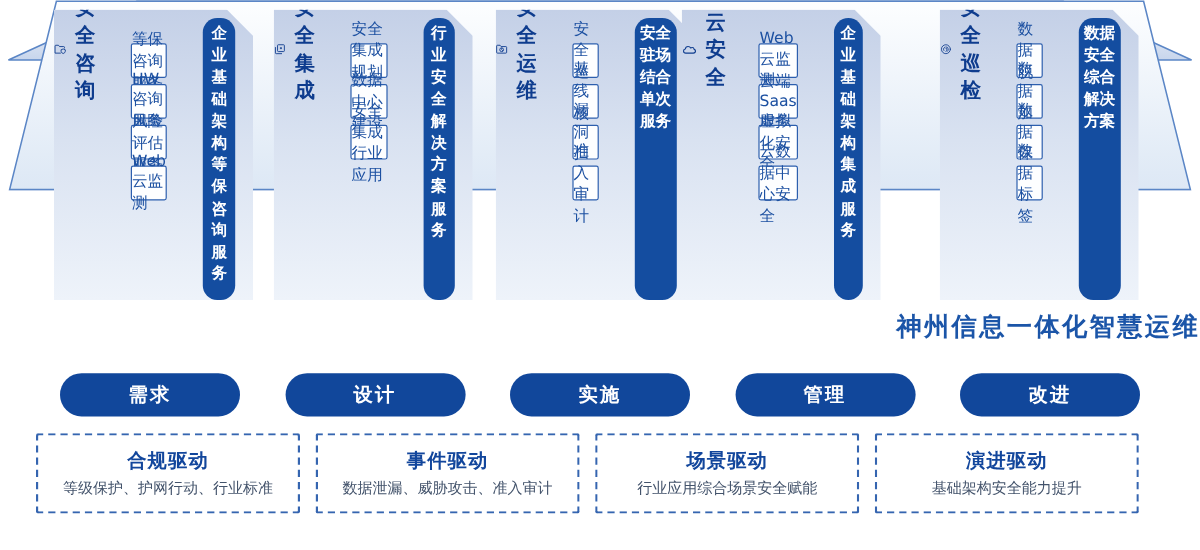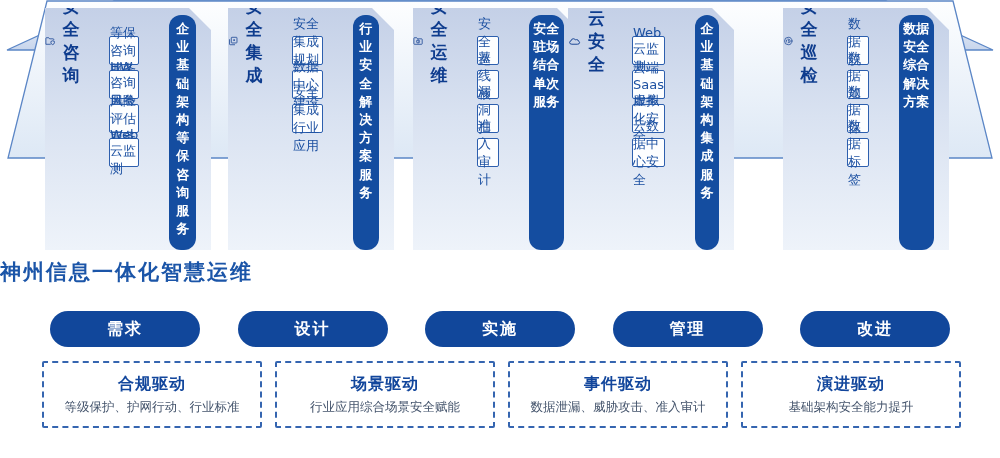--- a/index.html
+++ b/index.html
@@ -2,21 +2,21 @@
 <html><head>
 <meta charset="utf-8">
 <style>
   * { margin:0; padding:0; box-sizing:border-box; }
   body { background:#ffffff; font-family:"DejaVu Sans","Liberation Sans",sans-serif; }
   .stage { position:relative; width:1000px; height:458px; background:#ffffff; overflow:hidden; }
 
   
   .banner-svg { position:absolute; left:0; top:246; width:1000px; height:52px; }
   .tray-svg   { position:absolute; left:0; top:299; width:1000px; height:159px; }
-  .banner-title { position:absolute; left:0; top:258px; width:1000px; text-align:left;
+  .banner-title { position:absolute; left:0; top:258px; width:1000px; text-align:right;
                   font-size:21px; font-weight:bold; color:#1b55a8; letter-spacing:2px; }
 
   
   .col { position:absolute; top:8px; width:166px; height:242px;
          background:linear-gradient(180deg,#c4d0e7 0%,#d9e2f1 45%,#eef3fa 100%);
          clip-path:polygon(0 0, 144px 0, 100% 22px, 100% 100%, 0 100%);
          display:flex; flex-direction:row; }
   .col-head { margin-top:20px; height:26px; display:flex; align-items:center; justify-content:center; gap:7px; }
   .col-head .ttl { font-size:17px; font-weight:bold; color:#0e3c8e; letter-spacing:1px; }
   .col-items { margin-top:11px; padding:17px 15px; display:flex; flex-direction:column; gap:5px; }
@@ -28,21 +28,21 @@
                 padding:5px 2px; line-height:1.4; }
 
   
   .pills { position:absolute; left:50px; top:311px; width:900px; height:36px;
            display:flex; justify-content:space-between; }
   .pill { width:150px; height:36px; background:#11479b; border-radius:18px;
           display:flex; align-items:center; justify-content:center;
           color:#ffffff; font-weight:bold; font-size:16px; letter-spacing:2px; }
 
   
-  .drivers { position:absolute; left:42px; top:361px; width:919px; height:67px;
+  .drivers { position:absolute; left:30px; top:361px; width:919px; height:67px;
              display:flex; justify-content:space-between; }
   .driver { width:220px; height:67px; background:#ffffff; border:2px dashed #3565b0; border-radius:2px;
             display:flex; flex-direction:column; align-items:center; justify-content:center; gap:4px; }
   .driver .d-title { font-size:16px; font-weight:bold; color:#12469c; letter-spacing:1px; }
   .driver .d-sub   { font-size:12.5px; color:#43536b; }
 
   .icon-svg { width:24px; height:22px; display:block; }
 </style>
 </head>
 <body>
@@ -180,26 +180,26 @@
     <div class="pill">管理</div>
     <div class="pill">改进</div>
   </div>
 
   <div class="drivers">
     <div class="driver">
       <div class="d-title">合规驱动</div>
       <div class="d-sub">等级保护、护网行动、行业标准</div>
     </div>
     <div class="driver">
+      <div class="d-title">事件驱动</div>
+      <div class="d-sub">数据泄漏、威胁攻击、准入审计</div>
+    </div>
+    <div class="driver">
       <div class="d-title">场景驱动</div>
       <div class="d-sub">行业应用综合场景安全赋能</div>
     </div>
     <div class="driver">
-      <div class="d-title">事件驱动</div>
-      <div class="d-sub">数据泄漏、威胁攻击、准入审计</div>
-    </div>
-    <div class="driver">
       <div class="d-title">演进驱动</div>
       <div class="d-sub">基础架构安全能力提升</div>
     </div>
   </div>
 
 </div>
 
 </body></html>

